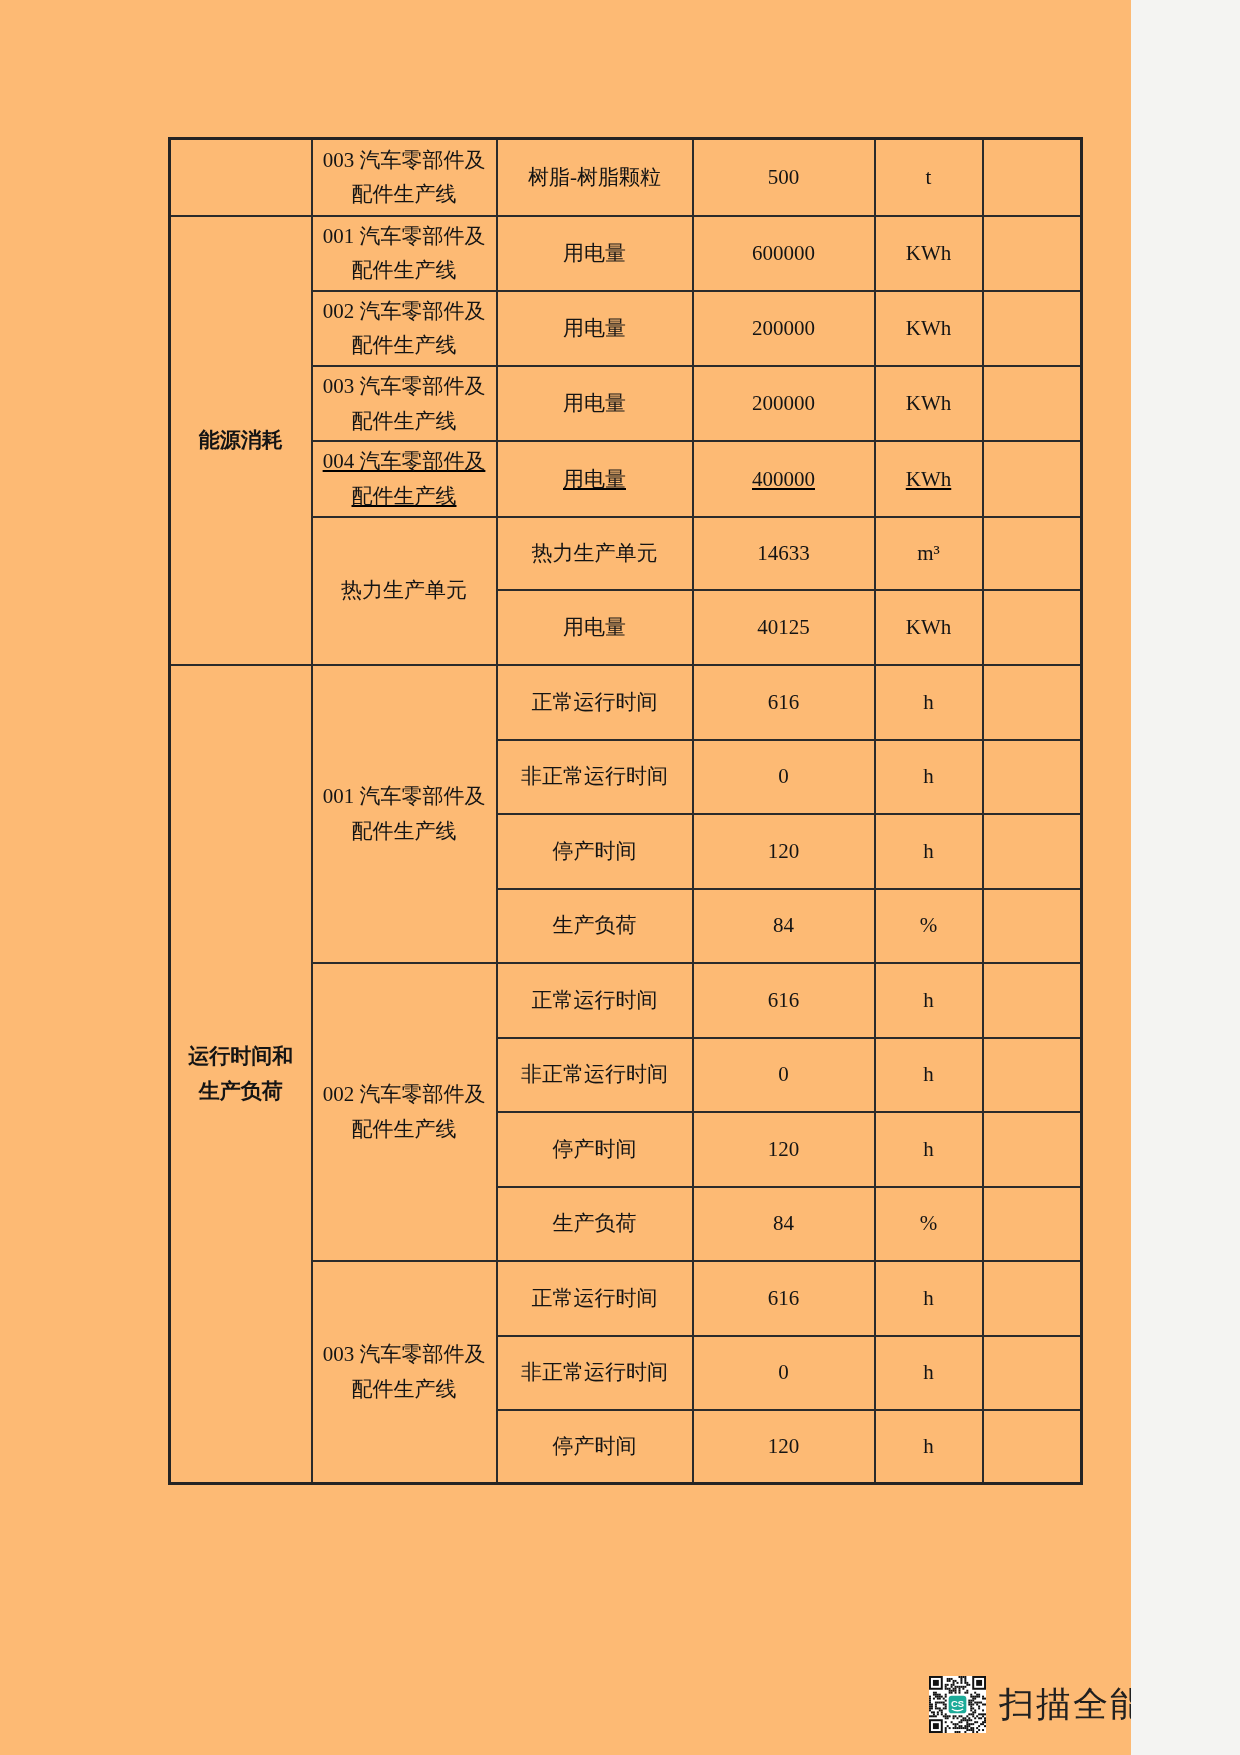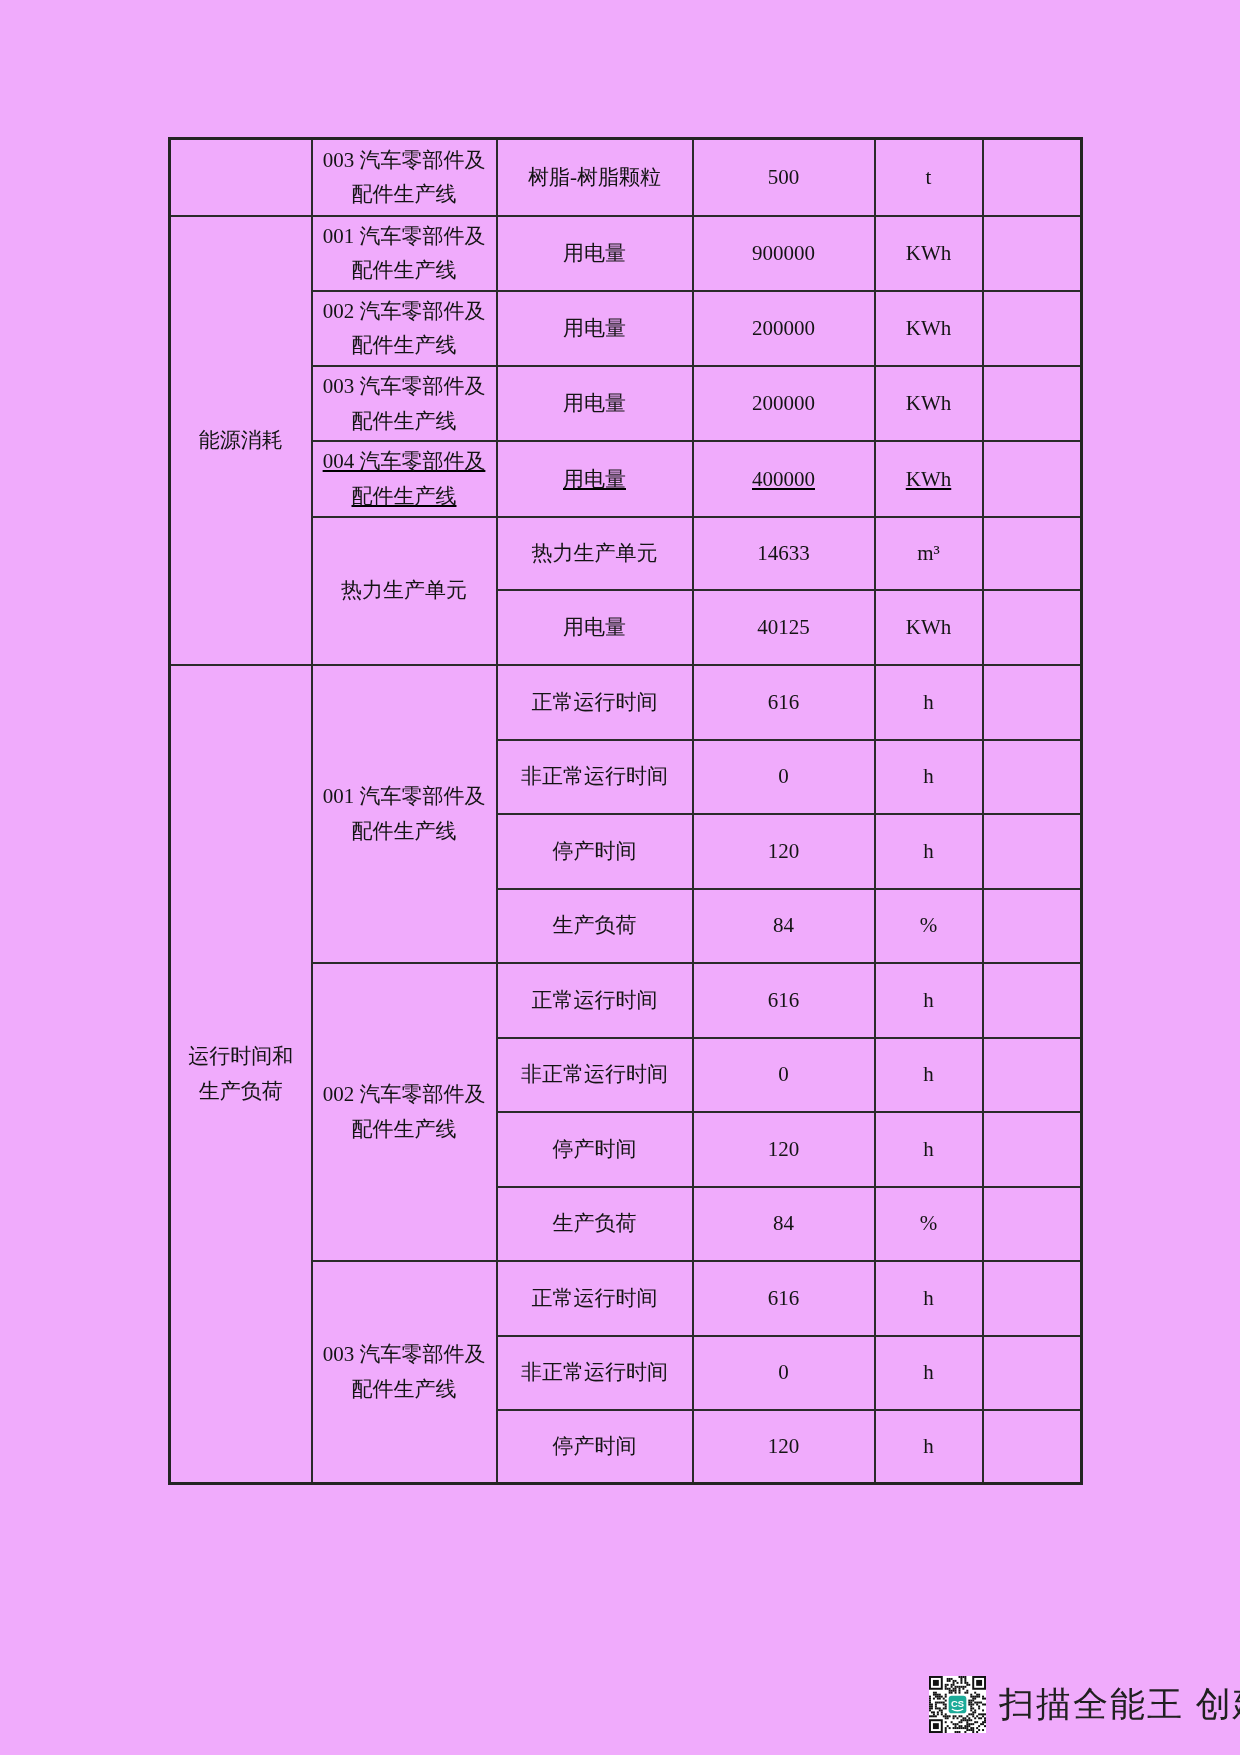--- a/index.html
+++ b/index.html
@@ -2,36 +2,36 @@
 <html><head>
 <meta charset="utf-8">
 <style>
   html,body{margin:0;padding:0;}
   body{
     width:1240px;height:1755px;
     background:#f4f4f2;
     font-family:"Liberation Serif","DejaVu Serif",serif;
   }
   .page{
-    position:relative;width:1240px;height:1755px;background:#f0abfc;overflow:hidden;
+    position:relative;width:1131px;height:1755px;background:#fdba74;overflow:hidden;
   }
   table.report{
     position:absolute;left:168px;top:137px;width:912px;
     border-collapse:collapse;table-layout:fixed;
     border:3px solid #242424;
   }
   table.report td{
     border:2px solid #2b2b2b;
     text-align:center;vertical-align:middle;
     font-size:21px;line-height:1.65;
     padding:2px 8px;color:#141414;
     font-family:"Liberation Serif","DejaVu Serif",serif;
     overflow:hidden;
   }
-  td.col-category{padding:2px 10px;}
+  td.col-category{padding:2px 10px;font-weight:bold;}
   .watermark{
     position:absolute;left:929px;top:1676px;
     display:flex;align-items:center;gap:13px;
   }
   .wm-text{
     font-family:"Liberation Sans","DejaVu Sans",sans-serif;
     font-size:35px;color:#202020;letter-spacing:2px;white-space:pre;
   }
   svg.qr{display:block;width:57px;height:57px;}
 </style>
@@ -55,21 +55,21 @@
           <td>003 汽车零部件及配件生产线</td>
           <td>树脂-树脂颗粒</td>
           <td>500</td>
           <td>t</td>
           <td></td>
         </tr>
         <tr style="height: 74px;">
           <td rowspan="6" class="col-category">能源消耗</td>
           <td rowspan="1">001 汽车零部件及配件生产线</td>
           <td>用电量</td>
-          <td>900000</td>
+          <td>600000</td>
           <td>KWh</td>
           <td></td>
         </tr>
         <tr style="height: 73px;">
           <td rowspan="1">002 汽车零部件及配件生产线</td>
           <td>用电量</td>
           <td>200000</td>
           <td>KWh</td>
           <td></td>
         </tr>

